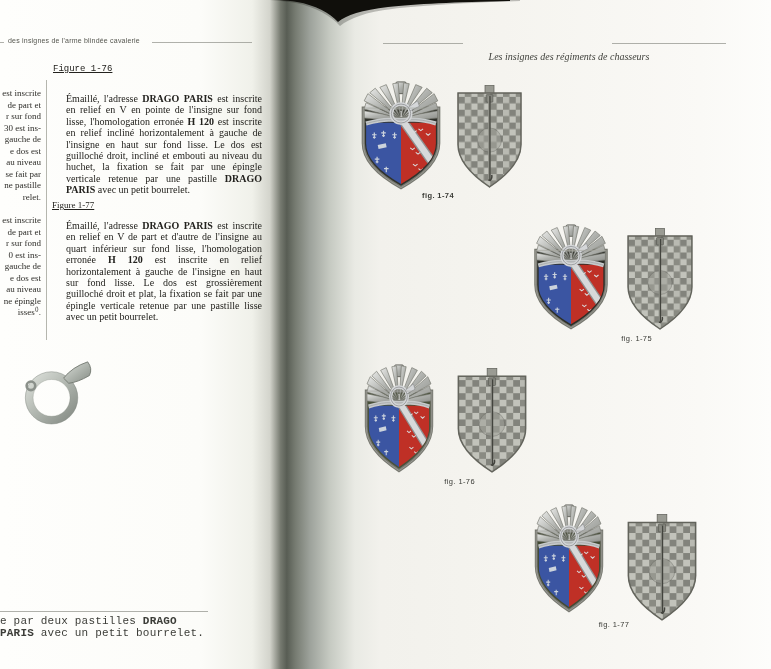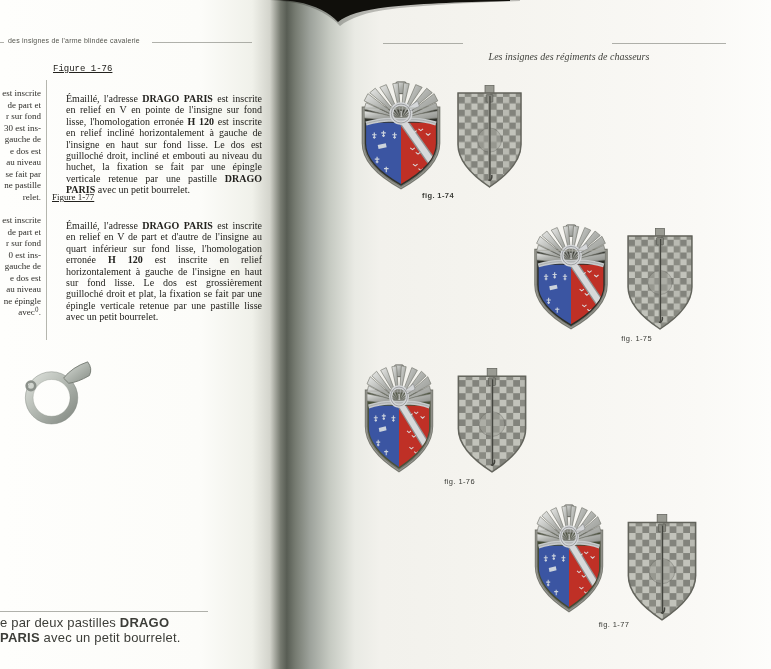--- a/index.html
+++ b/index.html
@@ -12,21 +12,21 @@
       #faf9f6 91%, #fdfdfb 100%);}
   .abs{position:absolute;}
   
   .runhead-l{font-family:"Liberation Sans",sans-serif;font-size:7px;color:#55564f;letter-spacing:.2px;}
   .rule{background:#8f9089;height:1px;opacity:.7;}
   .margin-col{width:41px;text-align:right;font-size:9px;line-height:11.5px;color:#2e2d29;overflow:hidden;}
   .vdivider{width:1px;background:#b5b6ae;}
   .fig-heading{font-size:9px;color:#23221e;text-decoration:underline;}
   .fig-para{width:196px;font-size:10px;line-height:11.4px;color:#23221e;text-align:justify;}
   .fig-para b{font-weight:bold;}
-  .bottom-caption{font-family:Liberation Sans, sans-serif;font-size:13px;color:#3c3d38;letter-spacing:.2px;}
+  .bottom-caption{font-family:Liberation Mono, monospace;font-size:11px;color:#3c3d38;letter-spacing:.2px;}
   .bottom-caption b{font-weight:bold;}
   
   .runhead-r{font-size:10px;font-style:italic;color:#3f403b;white-space:nowrap;text-align:center;}
   .fig-caption{font-family:"Liberation Sans",sans-serif;font-size:7.5px;color:#3a3b36;letter-spacing:.4px;text-align:center;width:70px;}
   svg.photo{display:block;}
 </style>
 </head>
 <body>
 
 <div id="canvas">
@@ -145,28 +145,28 @@
       </div>
     <div class="abs margin-col" style="left:0;top:215px;">
         <div>est inscrite</div>
         <div>de part et</div>
         <div>r sur fond</div>
         <div>0 est ins-</div>
         <div>gauche de</div>
         <div>e dos est</div>
         <div>au niveau</div>
         <div>ne épingle</div>
-        <div>avec⁽⁾.</div>
+        <div>isses⁽⁾.</div>
       </div>
     <div class="abs vdivider" style="left:46px;top:80px;height:260px;"></div>
 
     <div class="abs fig-heading" style="left:53px;top:64px;font-family:Liberation Mono, monospace;">Figure 1-76</div>
     <div class="abs fig-para" style="left:66px;top:93px;"><span>Émaillé, l'adresse </span><b>DRAGO PARIS</b><span> est inscrite en relief en V en pointe de l'insigne sur fond lisse, l'homologation erronée </span><b>H 120</b><span> est inscrite en relief incliné horizontalement à gauche de l'insigne en haut sur fond lisse. Le dos est guilloché droit, incliné et embouti au niveau du huchet, la fixation se fait par une épingle verticale retenue par une pastille </span><b>DRAGO PARIS</b><span> avec un petit bourrelet.</span></div>
 
-    <div class="abs fig-heading" style="left:52px;top:192px;">Figure 1-77</div>
+    <div class="abs fig-heading" style="left:52px;top:200px;">Figure 1-77</div>
     <div class="abs fig-para" style="left:66px;top:220px;"><span>Émaillé, l'adresse </span><b>DRAGO PARIS</b><span> est inscrite en relief en V de part et d'autre de l'insigne au quart inférieur sur fond lisse, l'homologation erronée </span><b>H 120</b><span> est inscrite en relief horizontalement à gauche de l'insigne en haut sur fond lisse. Le dos est grossièrement guilloché droit et plat, la fixation se fait par une épingle verticale retenue par une pastille lisse avec un petit bourrelet.</span></div>
 
     <svg class="abs photo" style="left:12px;top:355px;" width="86" height="72" viewBox="0 0 100 84" preserveAspectRatio="none">
       <use href="#horn"></use>
     </svg>
 
     <div class="abs rule" style="left:0;top:611px;width:208px;"></div>
     <div class="abs bottom-caption" style="left:0;top:615px;width:210px;"><span>e par deux pastilles </span><b>DRAGO PARIS</b><span> avec un petit bourrelet.</span></div>
   </div>
 

